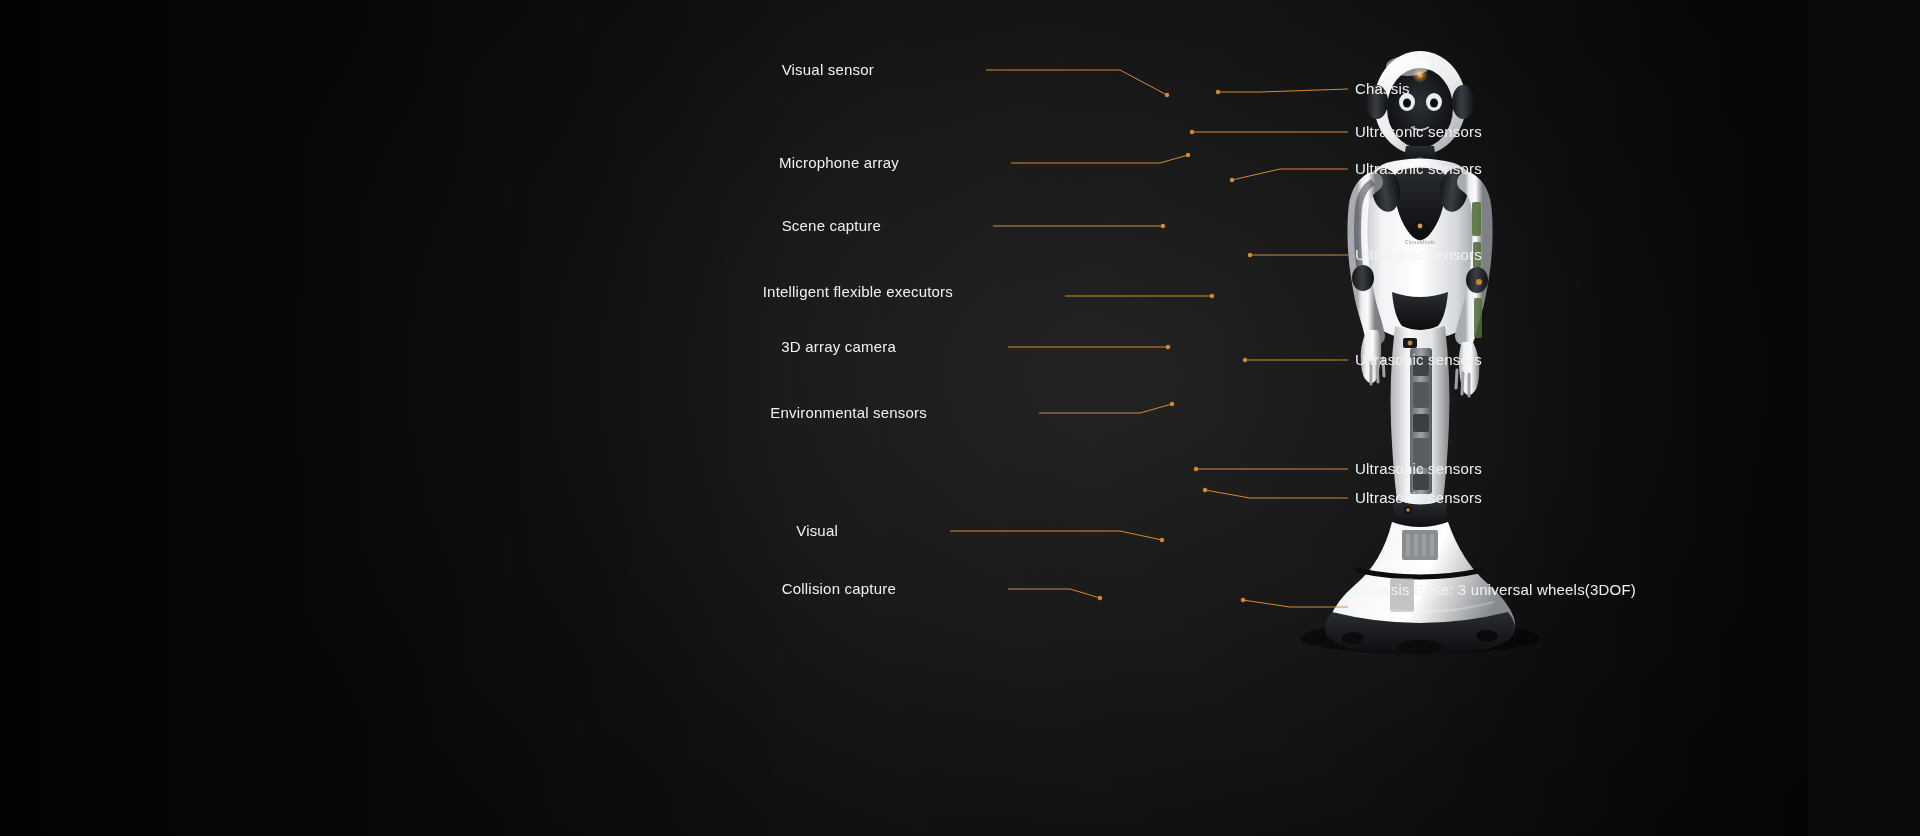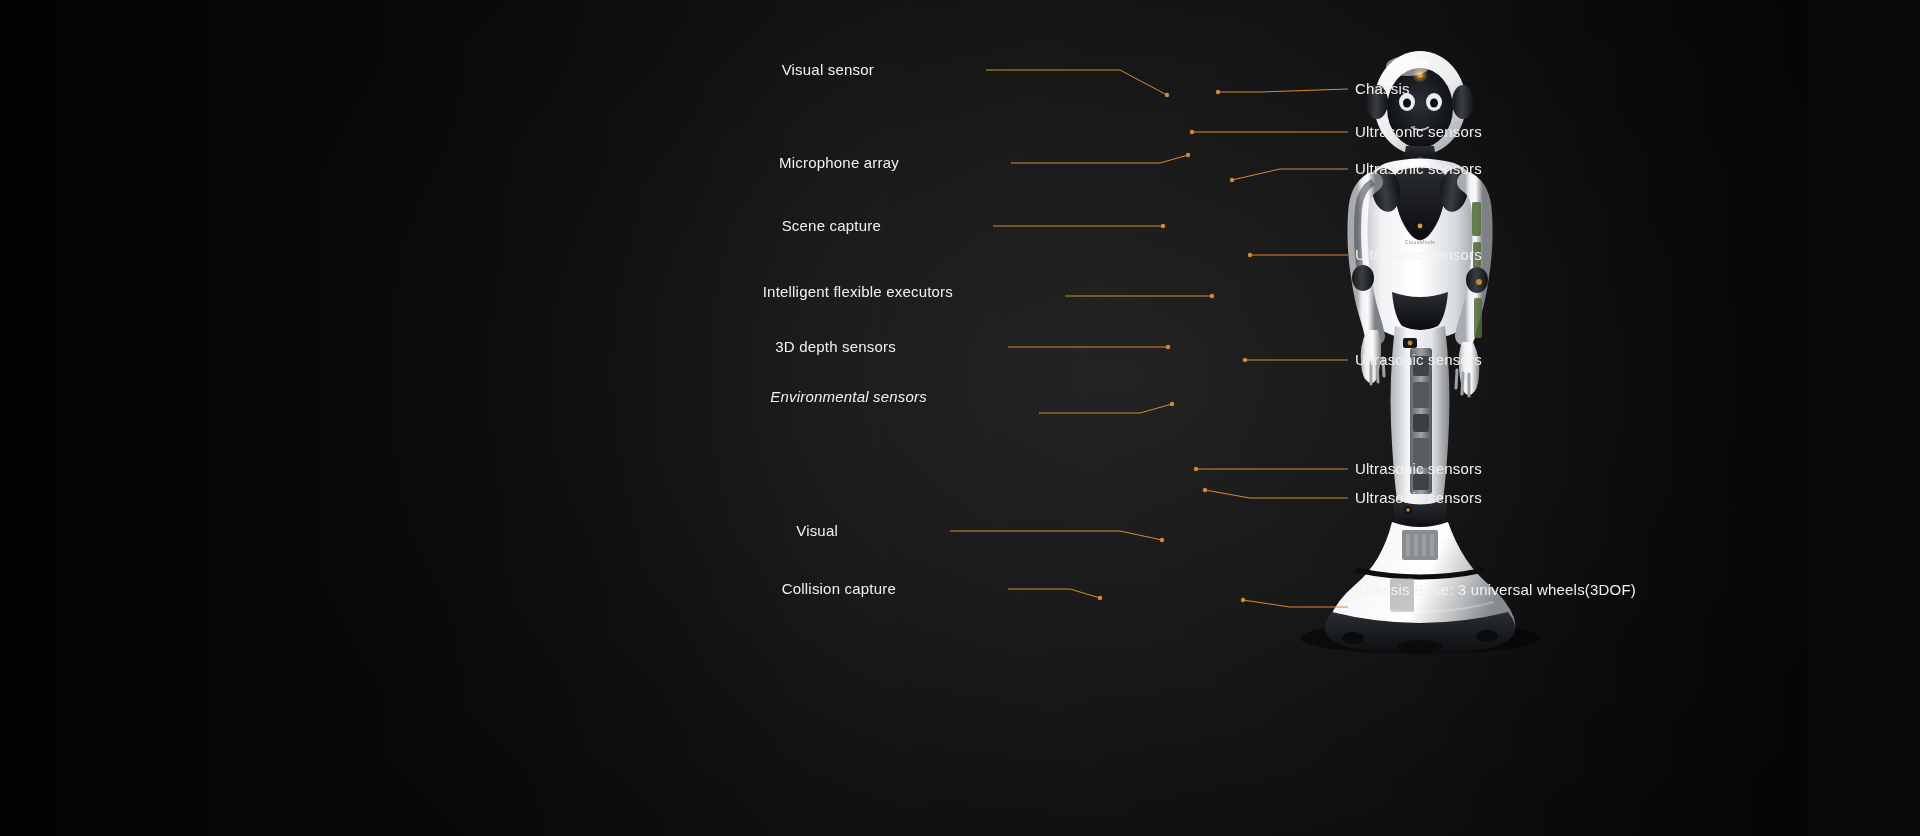--- a/index.html
+++ b/index.html
@@ -288,22 +288,22 @@
     <circle cx="1205" cy="490" r="2.2"></circle>
 
     <path d="M1243 600 L1290 607 L1348 607"></path>
     <circle cx="1243" cy="600" r="2.2"></circle>
   </svg>
 
   <div class="callout left" style="right:934px; top:70px;">Visual sensor</div>
   <div class="callout left" style="right:909px; top:163px;text-align:center;">Microphone array</div>
   <div class="callout left" style="right:927px; top:226px;margin-left:23px;">Scene capture</div>
   <div class="callout left" style="right:855px; top:292px;">Intelligent flexible executors</div>
-  <div class="callout left" style="right:912px; top:347px;">3D depth sensors</div>
-  <div class="callout left" style="right:881px; top:397px;font-style:italic;">Environmental sensors</div>
+  <div class="callout left" style="right:912px; top:347px;">3D array camera</div>
+  <div class="callout left" style="right:881px; top:413px;">Environmental sensors</div>
   <div class="callout left" style="right:970px; top:531px;">Visual</div>
   <div class="callout left" style="right:912px; top:589px;">Collision capture</div>
 
   <div class="callout right" style="left:1355px; top:89px;">Chassis</div>
   <div class="callout right" style="left:1355px; top:132px;">Ultrasonic sensors</div>
   <div class="callout right" style="left:1355px; top:169px;">Ultrasonic sensors</div>
   <div class="callout right" style="left:1355px; top:255px;">Ultrasonic sensors</div>
   <div class="callout right" style="left:1355px; top:360px;">Ultrasonic sensors</div>
   <div class="callout right" style="left:1355px; top:469px;">Ultrasonic sensors</div>
   <div class="callout right" style="left:1355px; top:498px;">Ultrasonic sensors</div>

